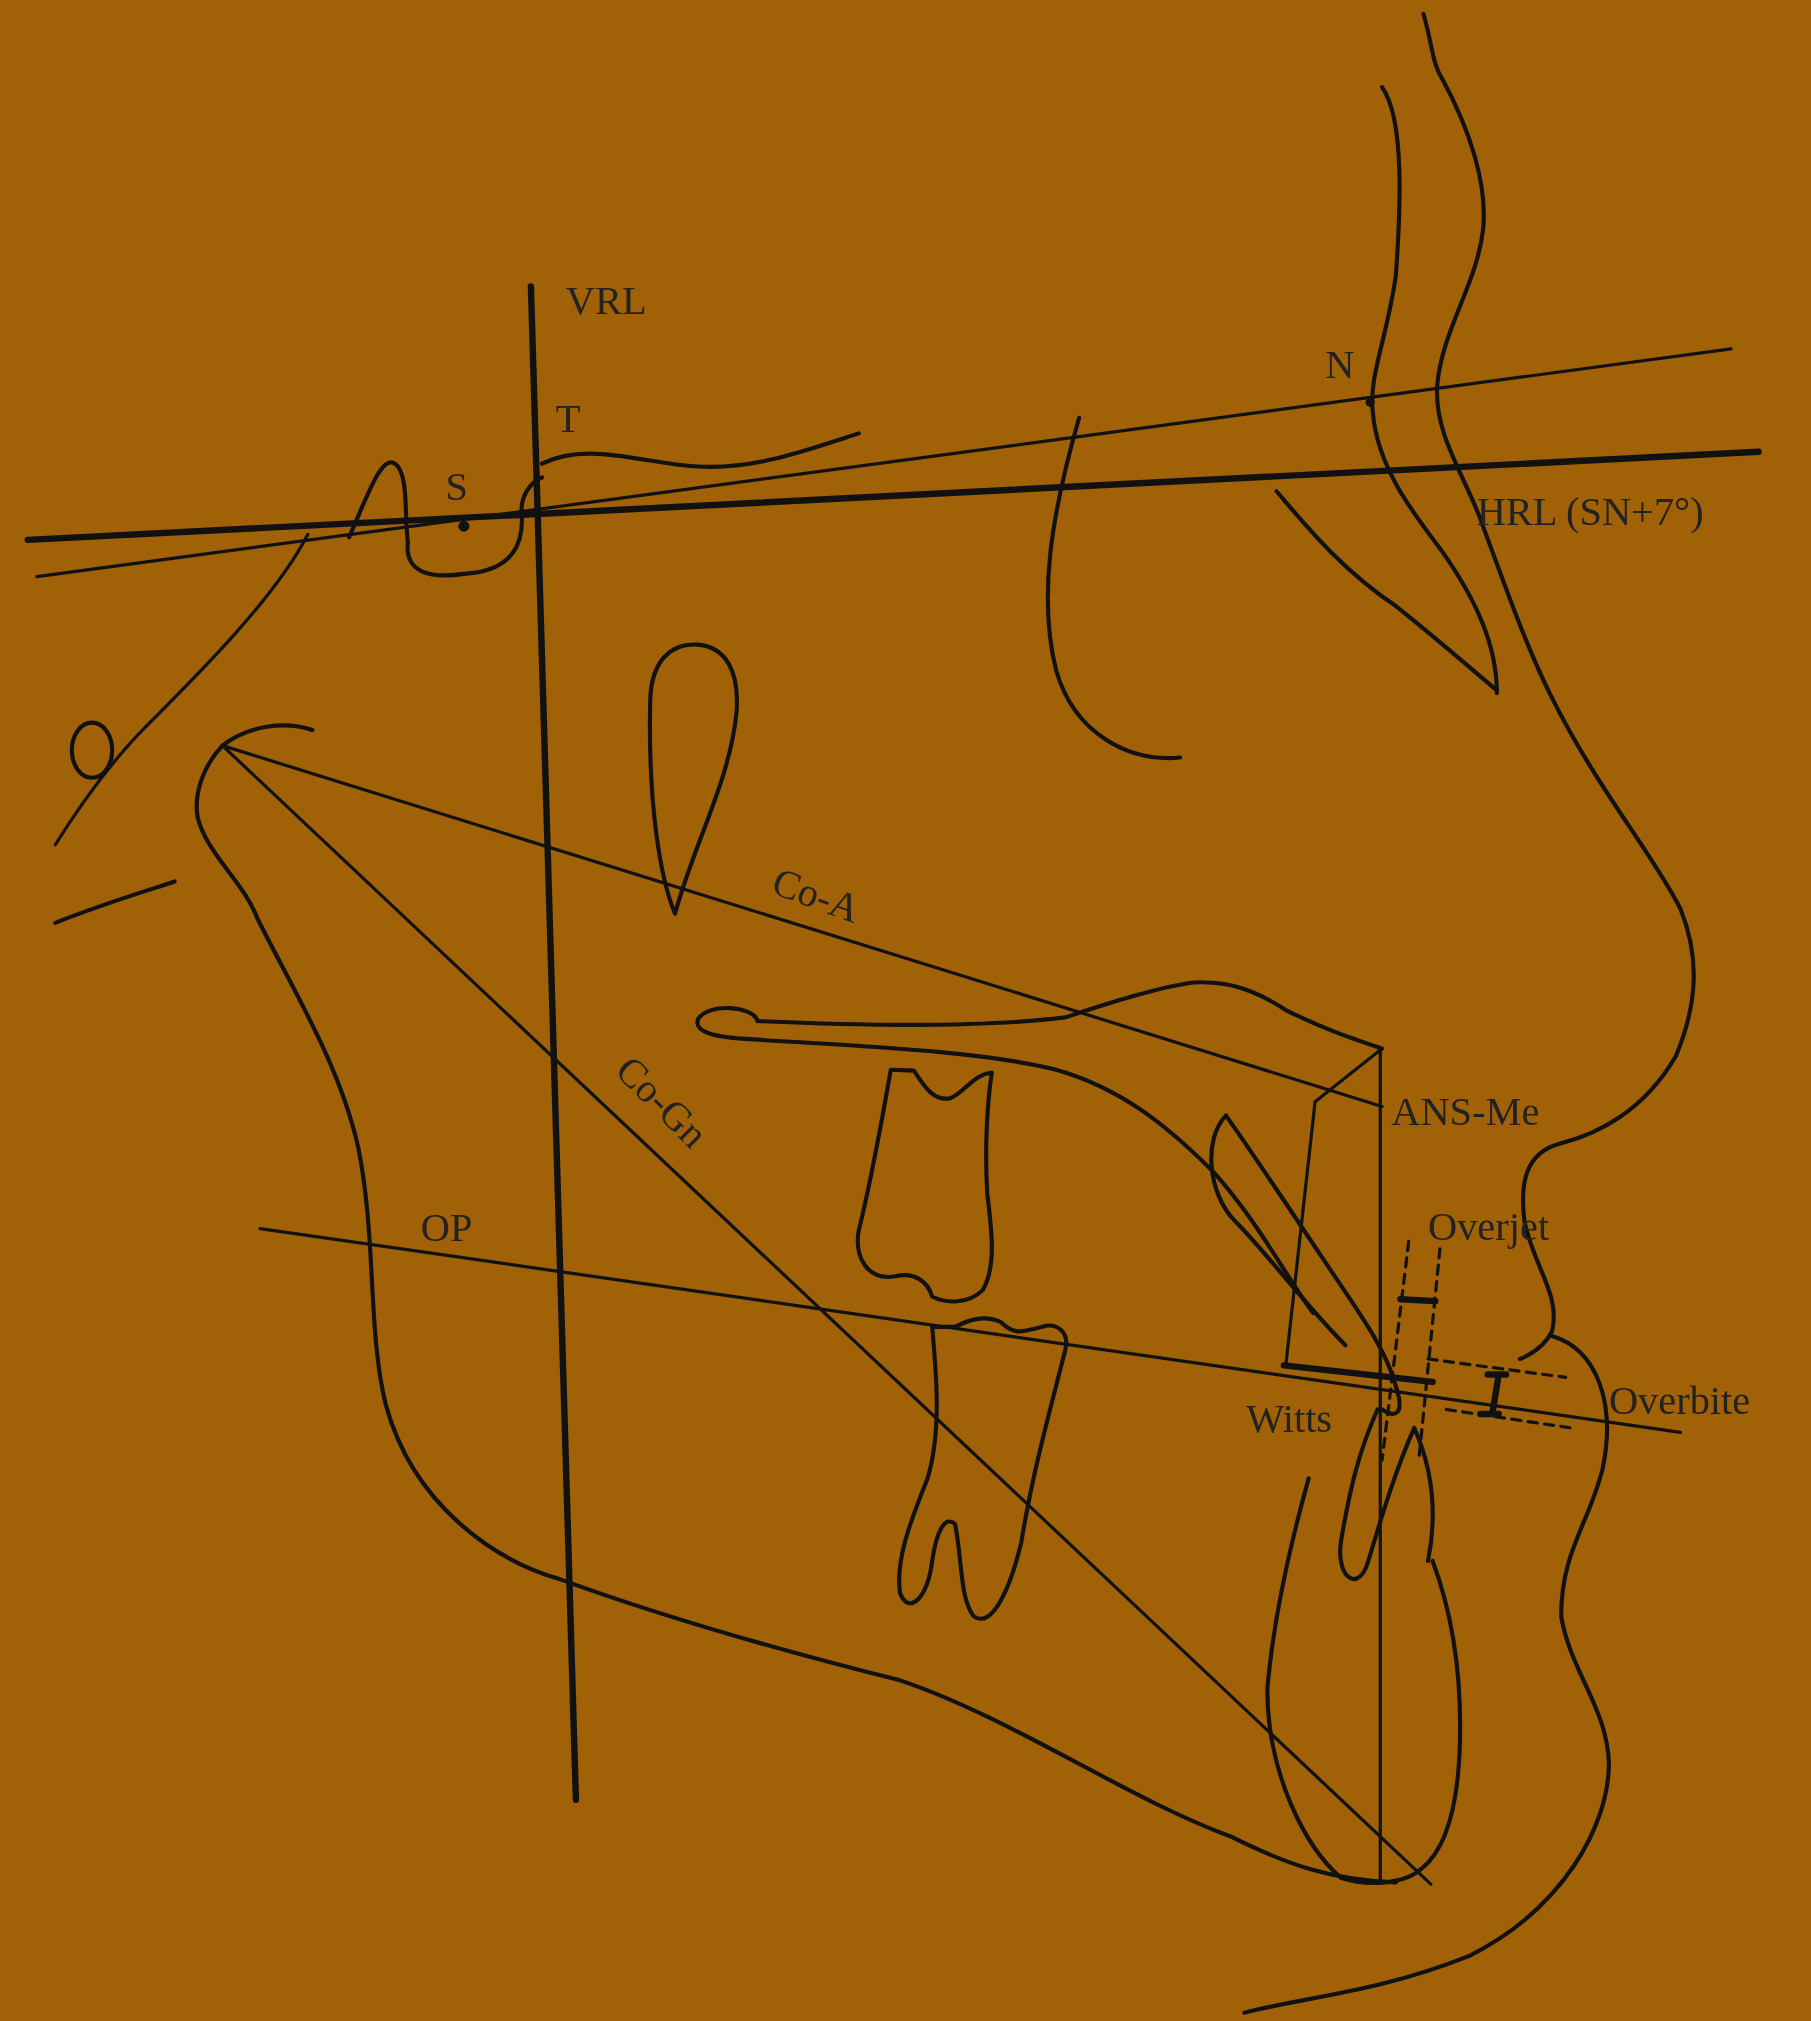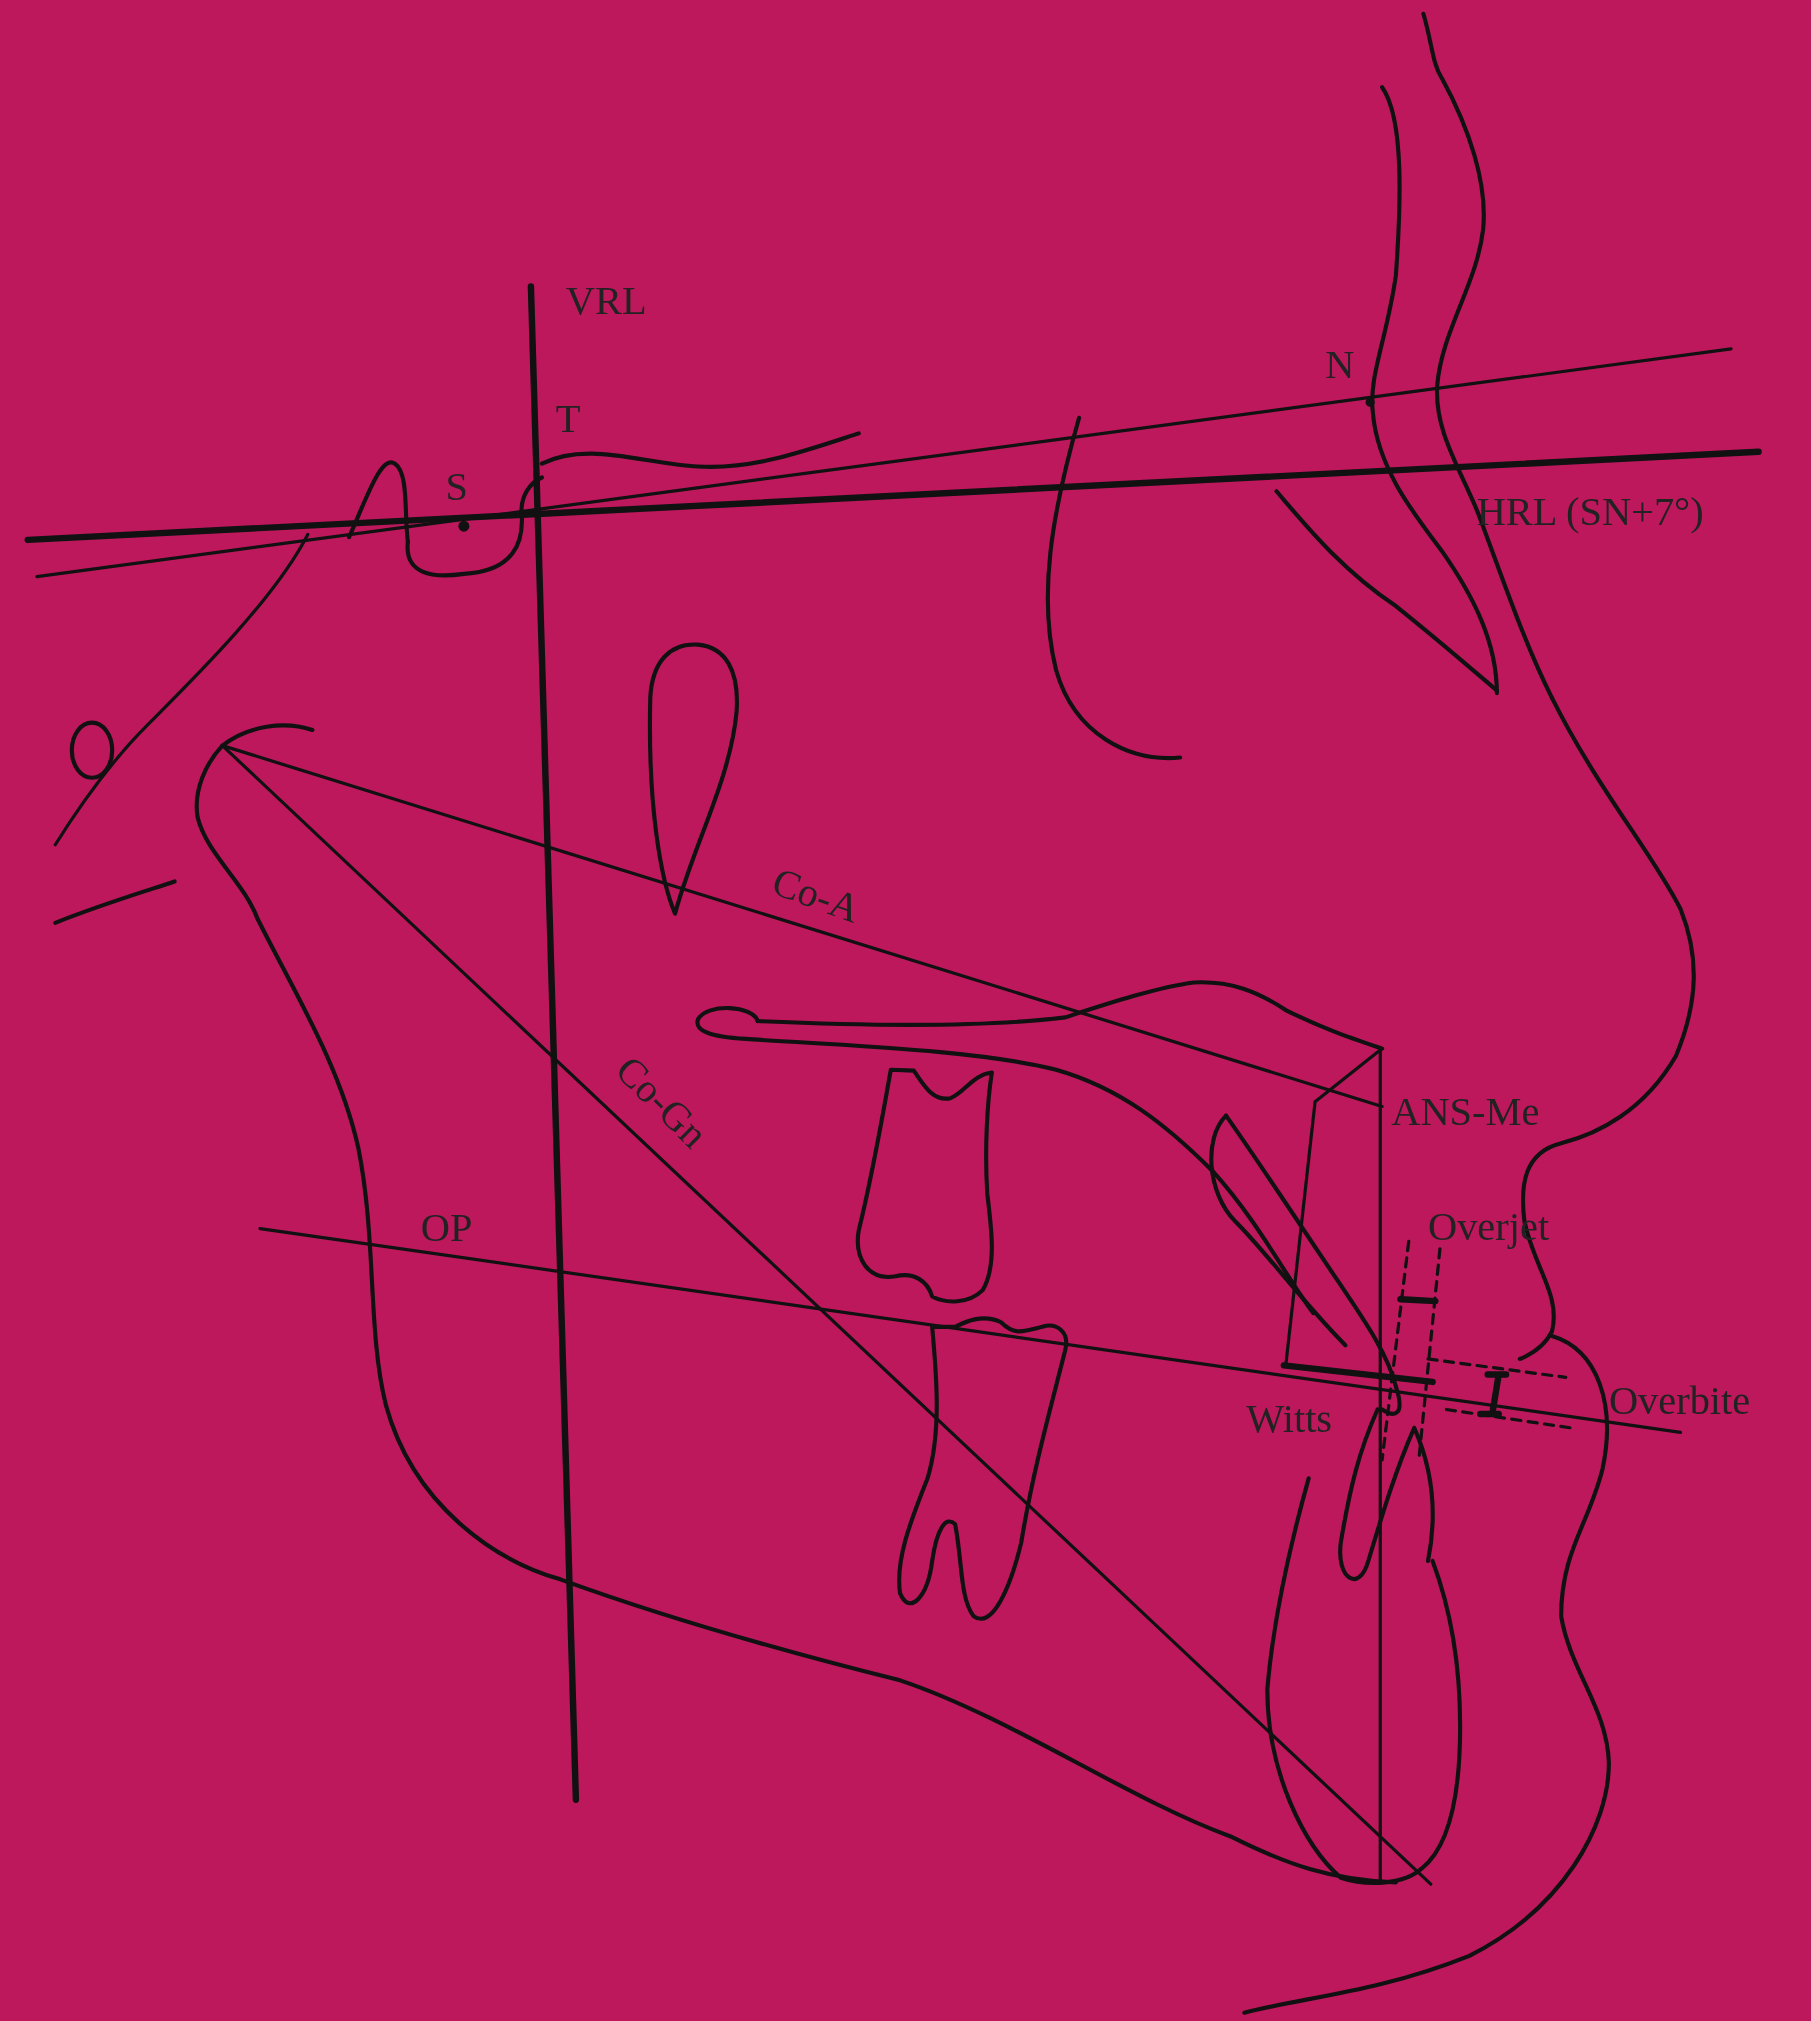--- a/index.html
+++ b/index.html
@@ -1,17 +1,17 @@
 <!DOCTYPE html>
 <html style="font-size:14.7px"><head>
 <meta charset="utf-8">
 <style>
   html, body { margin: 0; padding: 0; background: #ffffff; }
   body { width: 1812px; height: 2021px; overflow: hidden; }
-  #stage { position: relative; width: 1812px; height: 2021px; background: #be185d; }
+  #stage { position: relative; width: 1812px; height: 2021px; background: #a16207; }
   svg { position: absolute; left: 0; top: 0; }
   .ln { fill: none; stroke: #111; stroke-linecap: round; stroke-linejoin: round; }
   .ref { stroke-width: 7; }
   .thin { stroke-width: 3.5; }
   .contour { stroke-width: 4.5; }
   .dash { stroke-width: 3.5; stroke-dasharray: 10 8; }
   .lbl { font-family: "Liberation Serif", "DejaVu Serif", serif; fill: #222; font-size: 44px; }
 </style>
 </head>
 <body>

